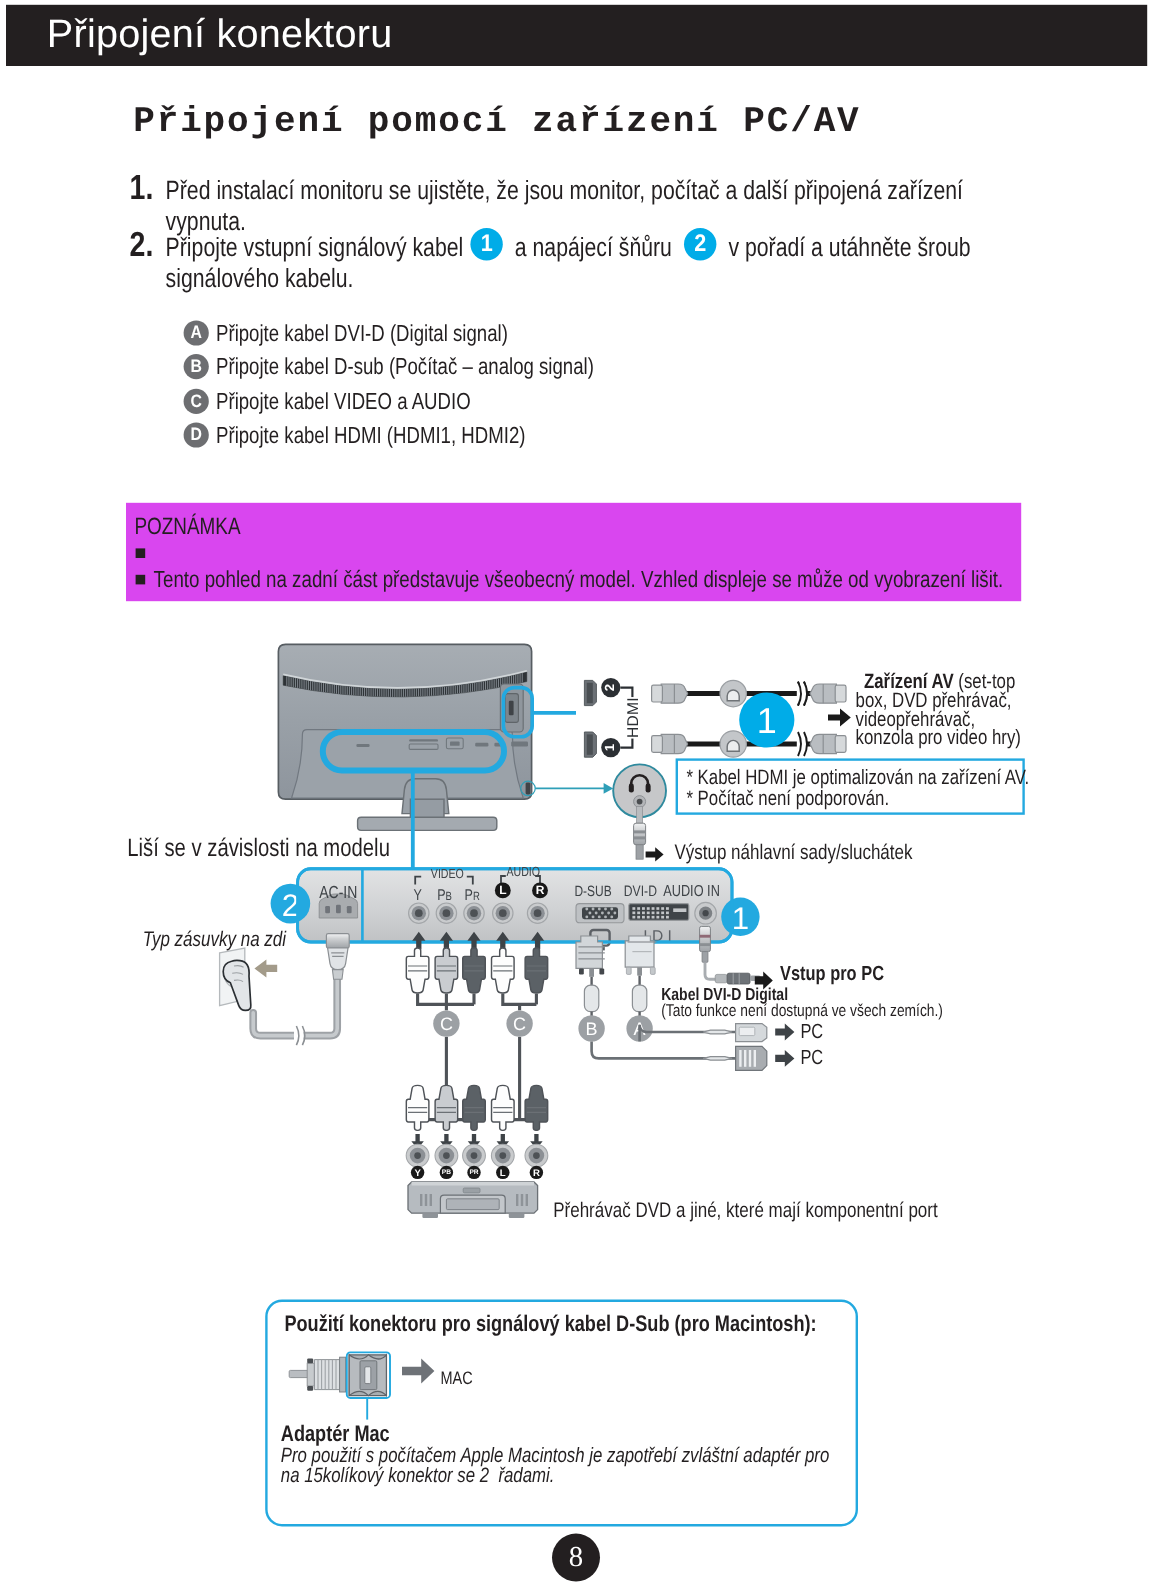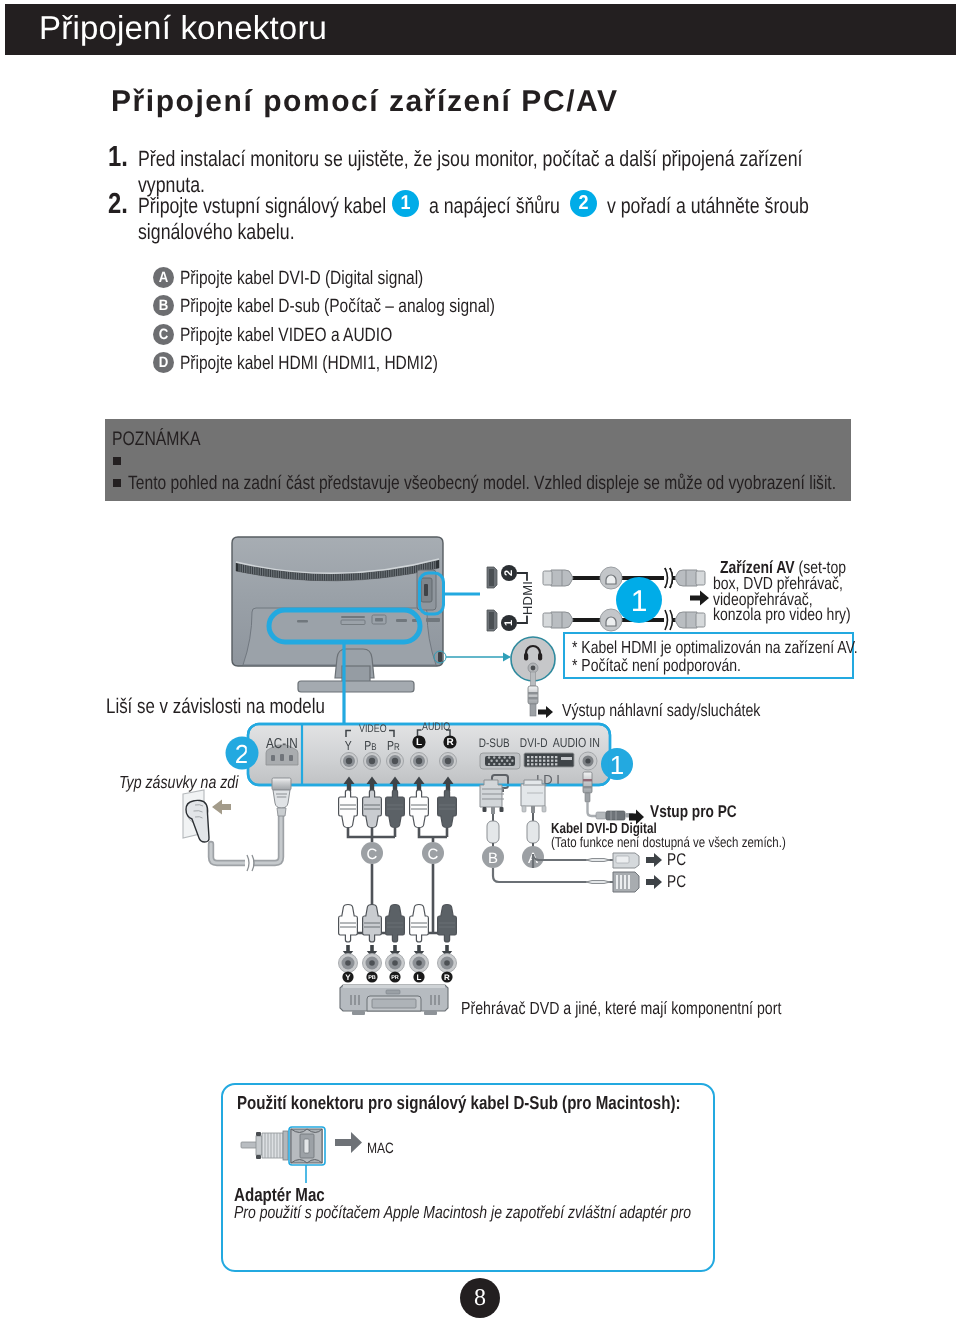--- a/index.html
+++ b/index.html
@@ -20,21 +20,21 @@
   .pl.ctr{transform:translateX(-50%);}
   .pl small{font-size:0.76em;}
 </style>
 </head>
 <body>
 
 <div class="abs" style="left:5px;top:4px;width:951px;height:51px;background:#231f20;">
   <span class="abs" style="left:34px;top:5px;font-size:33px;color:#fff;letter-spacing:0.2px;">Připojení konektoru</span>
 </div>
 
-<div class="abs" style="left:111px;top:85px;">
+<div class="abs" style="left:111px;top:85px;font-family:Liberation Mono, monospace;">
   <span class="cond" style="font-size:30px;font-weight:bold;letter-spacing:1.55px;">Připojení pomocí zařízení PC/AV</span>
 </div>
 
 <div class="abs" style="left:108px;top:141px;">
   <span class="cond" style="font-size:29px;font-weight:bold;transform:scaleX(0.82);">1.</span>
 </div>
 <div class="abs" style="left:138px;top:146px;">
   <span class="c80 body-txt">Před instalací monitoru se ujistěte, že jsou monitor, počítač a další připojená zařízení</span>
 </div>
 <div class="abs" style="left:138px;top:172px;">
@@ -83,21 +83,21 @@
       <span class="c80" style="font-size:19.3px;">Připojte kabel VIDEO a AUDIO</span></div>
   </div>
   <div style="position:relative;height:28.4px;">
     <div class="ltr-badge">
       <span>D</span></div>
     <div class="abs" style="left:27px;top:1px;">
       <span class="c80" style="font-size:19.3px;">Připojte kabel HDMI (HDMI1, HDMI2)</span></div>
   </div>
 </div>
 
-<div class="abs" style="left:105px;top:419px;width:746px;height:82px;background:#737373;">
+<div class="abs" style="left:105px;top:419px;width:746px;height:82px;background:#d946ef;">
   <div class="abs" style="left:7px;top:9px;">
     <span class="c80" style="font-size:19.6px;">POZNÁMKA</span>
   </div>
   <div class="abs" style="left:8px;top:38px;width:8px;height:8px;background:#231f20;"></div>
   <div class="abs" style="left:8px;top:60px;width:8px;height:8px;background:#231f20;"></div>
   <div class="abs" style="left:23px;top:53px;">
     <span class="c80" style="font-size:19.4px;">Tento pohled na zadní část představuje všeobecný model. Vzhled displeje se může od vyobrazení lišit.</span>
   </div>
 </div>
 
@@ -768,20 +768,21 @@
 
 <div class="abs" style="left:221px;top:1083px;width:490px;height:185px;border:2.6px solid #23a9e0;border-radius:14px;"></div>
 <div class="abs" style="left:237px;top:1092px;">
   <span class="c80" style="font-size:18.8px;font-weight:bold;">Použití konektoru pro signálový kabel D-Sub (pro Macintosh):</span></div>
 <div class="abs" style="left:367px;top:1140px;">
   <span class="c80" style="font-size:15px;">MAC</span></div>
 <div class="abs" style="left:234px;top:1184px;">
   <span class="c80" style="font-size:18.8px;font-weight:bold;">Adaptér Mac</span></div>
 <div class="abs" style="left:234px;top:1202px;">
   <div style="height:16.5px;"><span class="c80" style="font-size:17.4px;font-style:italic;">Pro použití s počítačem Apple Macintosh je zapotřebí zvláštní adaptér pro</span></div>
+  <div style="height:16.5px;"><span class="c80" style="font-size:17.4px;font-style:italic;">na 15kolíkový konektor se 2  řadami.</span></div>
 </div>
 
 <div class="abs" style="left:460px;top:1278px;width:40px;height:40px;border-radius:50%;background:#231f20;
             color:#fff;font-size:24px;text-align:center;line-height:40px;font-family:'Liberation Serif',serif;">
   <span>8</span>
 </div>
 
 <div class="abs" style="left:106px;top:695px;">
   <span class="c80" style="font-size:21px;">Liší se v závislosti na modelu</span></div>
 <div class="abs" style="left:562px;top:700px;">

